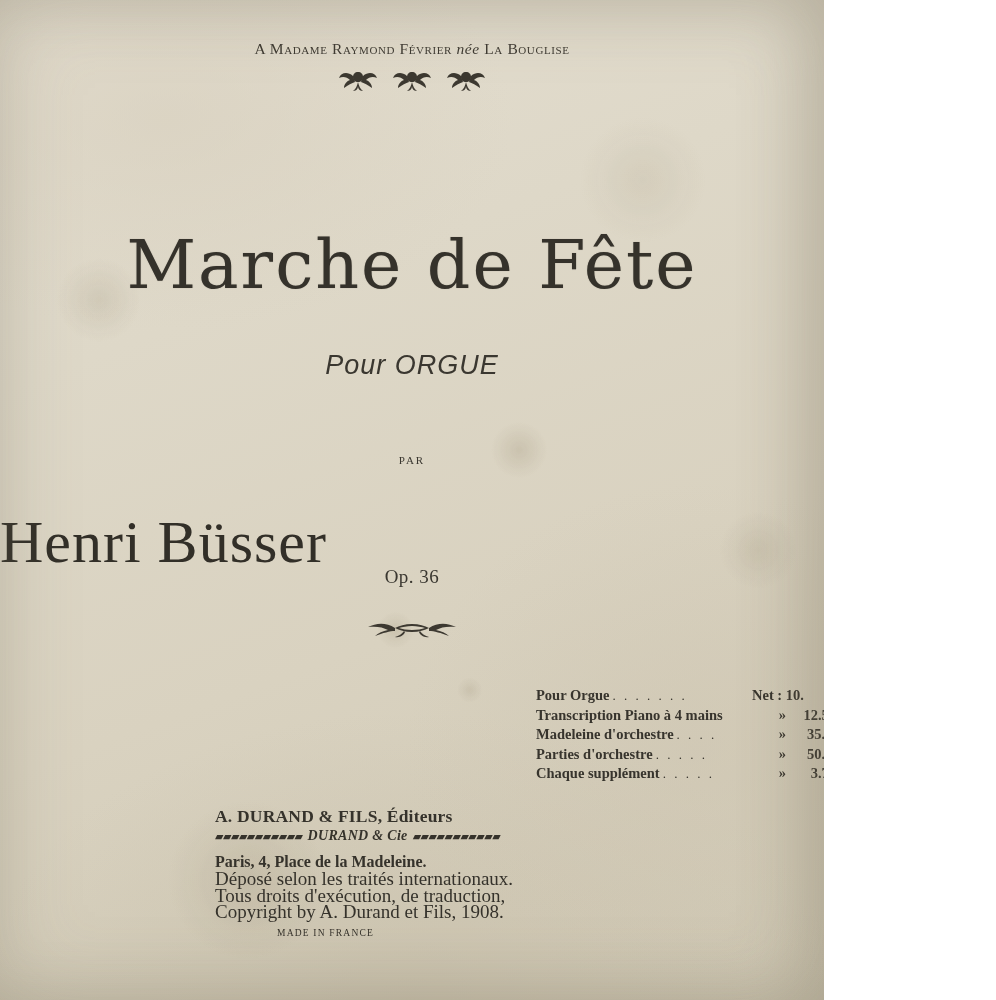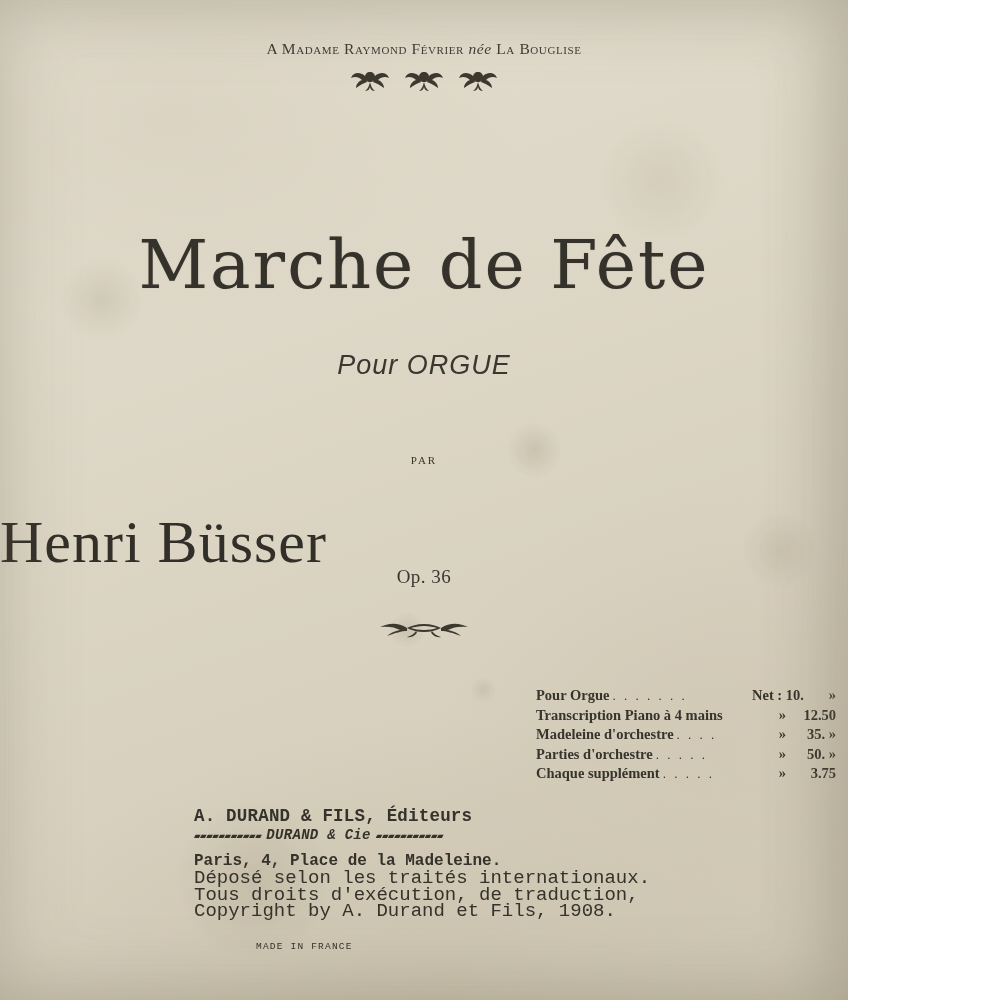--- a/index.html
+++ b/index.html
@@ -14,21 +14,20 @@
     position: relative;
     width: 824px;
     height: 1000px;
     overflow: hidden;
     background:
       radial-gradient(ellipse 500px 300px at 20% 12%, rgba(214,206,188,0.55), rgba(214,206,188,0) 70%),
       radial-gradient(ellipse 420px 380px at 85% 75%, rgba(205,196,176,0.5), rgba(205,196,176,0) 70%),
       radial-gradient(ellipse 600px 400px at 50% 100%, rgba(198,189,168,0.55), rgba(198,189,168,0) 72%),
       linear-gradient(160deg, #e4ded0 0%, #ded8c8 30%, #d9d2c0 60%, #cfc8b4 100%);
     color: #3a3730;
-    padding-left: 24px;
   }
   
   .grain {
     position: absolute;
     inset: 0;
     pointer-events: none;
     background:
       radial-gradient(circle 60px at 12% 30%, rgba(160,150,125,0.18), rgba(160,150,125,0) 70%),
       radial-gradient(circle 90px at 78% 18%, rgba(165,155,130,0.13), rgba(165,155,130,0) 70%),
       radial-gradient(circle 40px at 63% 45%, rgba(150,138,110,0.20), rgba(150,138,110,0) 70%),
@@ -179,22 +178,22 @@
     flex: 0 0 auto;
     width: 50px;
     text-align: right;
     font-weight: bold;
   }
 
   
   .publisher {
     position: absolute;
     top: 806px;
-    left: 194px;
-    font-family: Liberation Mono, monospace;
+    left: 215px;
+    font-family: Liberation Serif, serif;
     color: #35322b;
   }
   .pub-name {
     font-size: 17.5px;
     font-weight: bold;
     letter-spacing: .2px;
   }
   .pub-rule {
     font-size: 11px;
     letter-spacing: -0.5px;
@@ -211,21 +210,21 @@
   .pub-addr {
     font-size: 16px;
     font-weight: bold;
     margin-top: 1px;
   }
   .pub-line {
     font-size: 19px;
     line-height: 16.5px;
   }
   .made-in {
-    margin-top: 21px;
+    margin-top: 7px;
     margin-left: 62px;
     font-size: 9.5px;
     letter-spacing: 1.2px;
     font-variant: small-caps;
   }
 </style>
 </head>
 <body>
 
 <div class="page">

